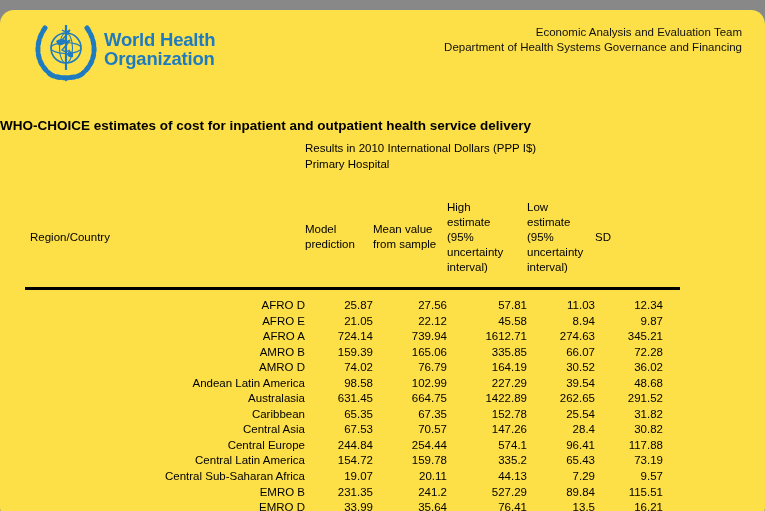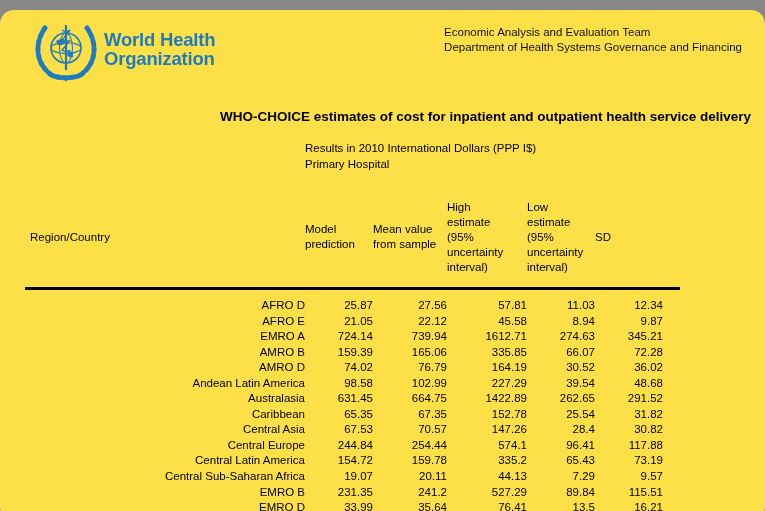--- a/index.html
+++ b/index.html
@@ -11,27 +11,27 @@
   }
   
   .logo { position:absolute; left:33px; top:11px; display:flex; align-items:flex-start; }
   .emblem { width:66px; height:62px; }
   .wordmark {
     margin-left:5px; margin-top:10px;
     font-size:18.5px; font-weight:bold; line-height:18.5px;
     color:#1f7bbf; letter-spacing:-0.2px;
   }
   .team {
-    position:absolute; right:23px; top:15px; text-align:left;
+    position:absolute; right:23px; top:15px; text-align:right;
     font-size:11.5px; line-height:14.5px; color:#111;
   }
   
   .title {
-    position:absolute; left:0; right:14px; top:99px;
-    text-align:right; font-size:13.5px; font-weight:bold; color:#000;
+    position:absolute; left:0; right:14px; top:108px;
+    text-align:left; font-size:13.5px; font-weight:bold; color:#000;
   }
   
   .subtitle { position:absolute; left:305px; top:131px; font-size:11.5px; line-height:15.9px; }
   
   .thead {
     position:absolute; left:30px; top:188px;
     display:grid; grid-template-columns:275px 68px 74px 80px 68px 68px;
     align-items:center; min-height:78px;
     font-size:11.5px;
   }
@@ -119,21 +119,21 @@
       </div>
       <div class="trow">
         <div class="cell region">AFRO E</div>
         <div class="cell num">21.05</div>
         <div class="cell num">22.12</div>
         <div class="cell num">45.58</div>
         <div class="cell num">8.94</div>
         <div class="cell num">9.87</div>
       </div>
       <div class="trow">
-        <div class="cell region">EMRO A</div>
+        <div class="cell region">AFRO A</div>
         <div class="cell num">724.14</div>
         <div class="cell num">739.94</div>
         <div class="cell num">1612.71</div>
         <div class="cell num">274.63</div>
         <div class="cell num">345.21</div>
       </div>
       <div class="trow">
         <div class="cell region">AMRO B</div>
         <div class="cell num">159.39</div>
         <div class="cell num">165.06</div>

